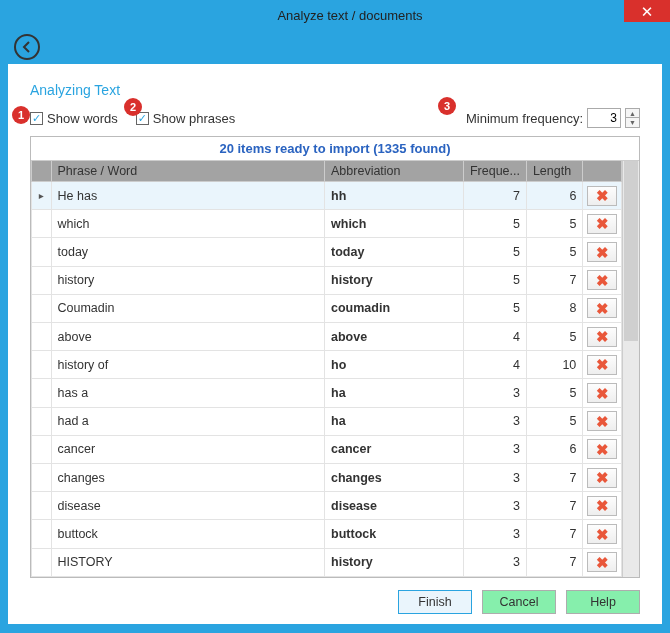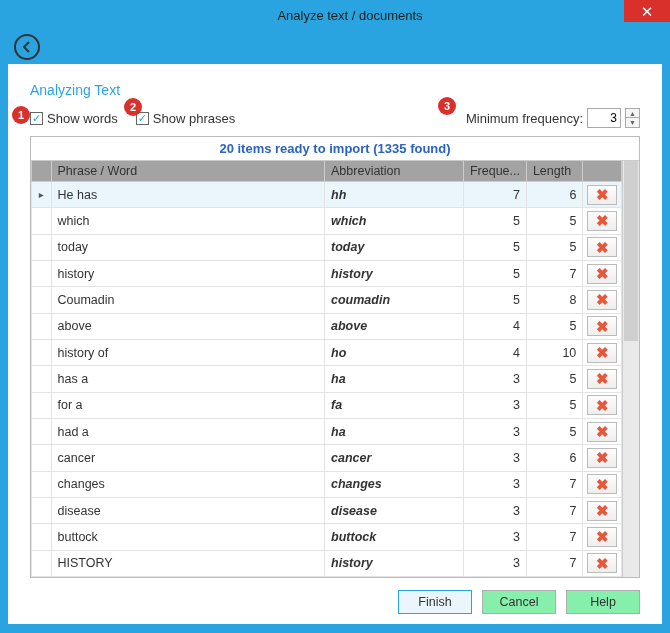--- a/index.html
+++ b/index.html
@@ -185,21 +185,21 @@
   td {
     border: 1px solid #e3e3e3;
     padding: 3px 6px;
     font-size: 12.5px;
     white-space: nowrap;
     overflow: hidden;
   }
   tr.selected td { background: #eaf5fc; }
   .col-sel { width: 18px; }
   .col-phrase { width: 252px; }
-  .col-abbr { width: 128px; font-weight: bold; font-style: italic; }
+  .col-abbr { width: 128px; font-weight: bold; }
   .col-freq { width: 58px; text-align: right; }
   .col-len  { width: 52px; text-align: right; }
   .col-del  { width: 36px; text-align: center; padding: 1px; }
   .del-btn {
     width: 30px;
     height: 20px;
     border: 1px solid #bbb;
     background: linear-gradient(#fdfdfd,#eee);
     display: inline-flex;
     align-items: center;
@@ -390,30 +390,20 @@
               <td class="col-phrase">has a</td>
               <td class="col-abbr">ha</td>
               <td class="col-freq">3</td>
               <td class="col-len">5</td>
               <td class="col-del"><span class="del-btn">
                   <span>✖</span>
                 </span></td>
             </tr>
             <tr>
               <td class="sel-marker"></td>
-              <td class="col-phrase">for a</td>
-              <td class="col-abbr">fa</td>
-              <td class="col-freq">3</td>
-              <td class="col-len">5</td>
-              <td class="col-del"><span class="del-btn">
-                  <span>✖</span>
-                </span></td>
-            </tr>
-            <tr>
-              <td class="sel-marker"></td>
               <td class="col-phrase">had a</td>
               <td class="col-abbr">ha</td>
               <td class="col-freq">3</td>
               <td class="col-len">5</td>
               <td class="col-del"><span class="del-btn">
                   <span>✖</span>
                 </span></td>
             </tr>
             <tr>
               <td class="sel-marker"></td>

